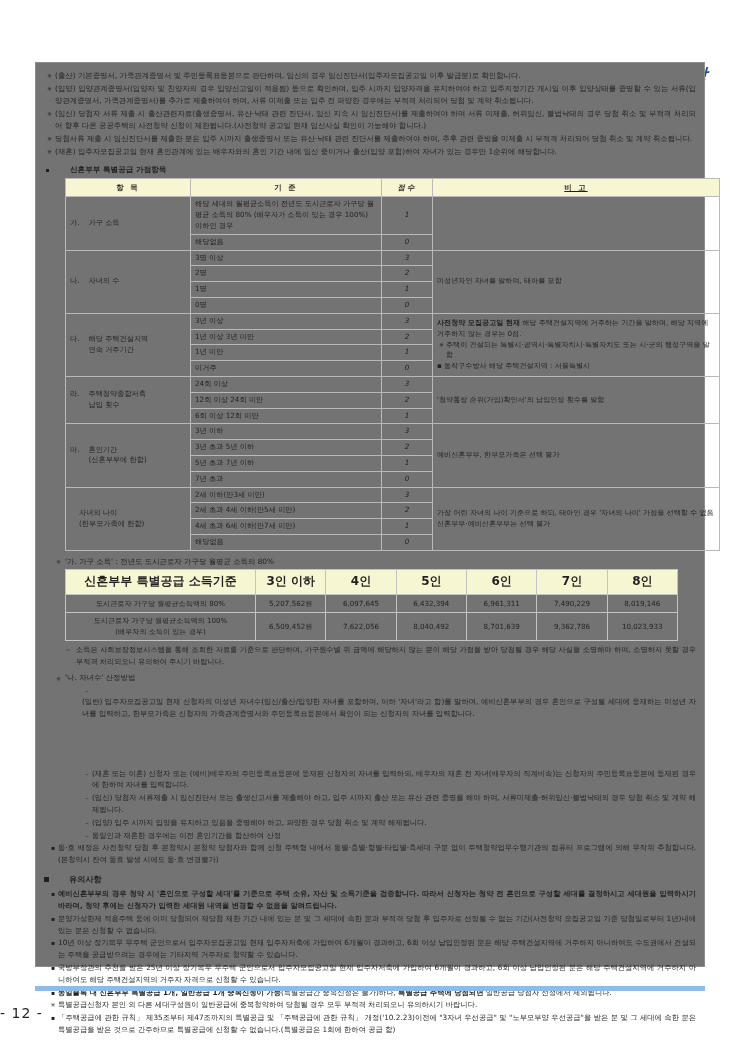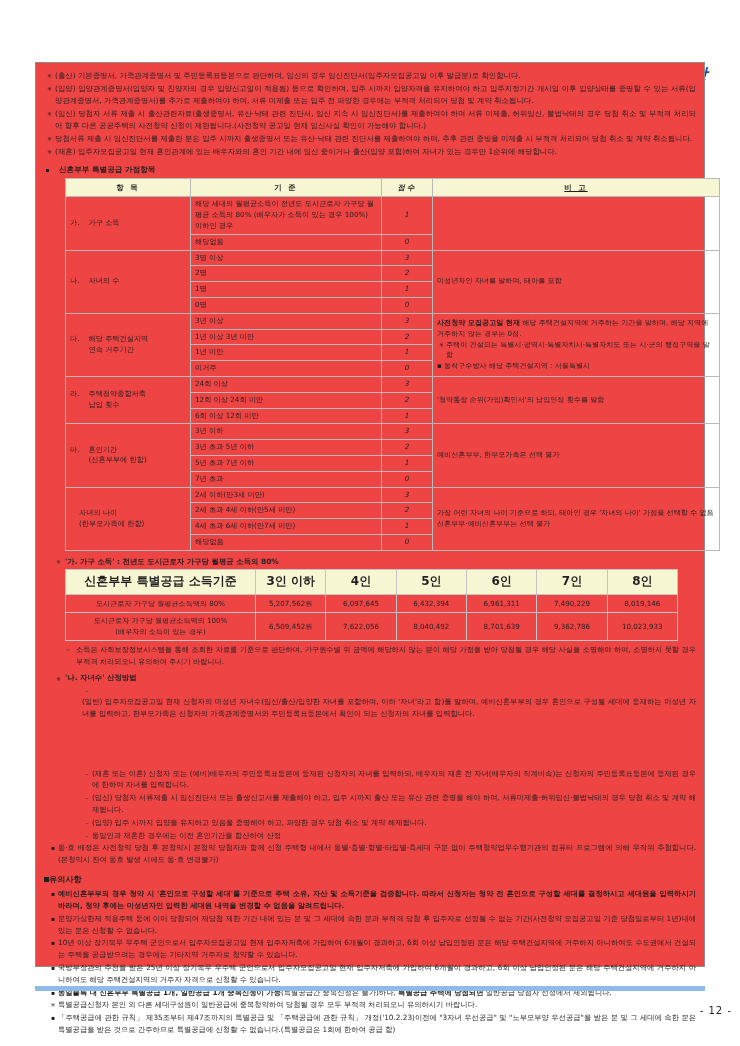--- a/index.html
+++ b/index.html
@@ -71,21 +71,21 @@
 
   
   .frame {
     position: absolute;
     left: 35px;
     top: 62px;
     width: 670px;
     box-sizing: border-box;
     border: 1px solid #8d8d8d;
     padding: 7px 8px 8px 8px;
-    background: #ef4444;
+    background: #737373;
     height: 905px;
   }
 
   
   .note-list { margin: 0; padding: 0; list-style: none; }
   .note {
     display: flex;
     font-size: 7.4px;
     line-height: 1.62;
     color: #231f20;
@@ -100,21 +100,21 @@
     padding-top: 1px;
   }
   .note .txt { flex: 1 1 auto; }
 
   .section-title {
     font-size: 7.6px;
     font-weight: bold;
     margin: 7px 0 3px 2px;
     display: flex;
     align-items: center;
-    gap: 10px;
+    gap: 21px;
   }
   .section-title .sq {
     display: inline-block;
     width: 3px; height: 3px;
     background: #231f20;
   }
 
   
   table.grid {
     border-collapse: collapse;
@@ -191,39 +191,39 @@
     text-align: justify;
   }
   .sub-note .dash { flex: 0 0 auto; width: 10px; }
   .sub-note .tx { flex: 1 1 auto; }
 
   .sub-head {
     display: flex;
     align-items: center;
     gap: 4px;
     font-size: 7.4px;
-    font-weight: bold;
+    font-weight: normal;
     margin: 6px 0 2px 12px;
   }
   .sub-head .st { font-size: 6px; }
 
   .hanging {
     display: flex;
     font-size: 7.3px;
     line-height: 1.62;
     margin: 1px 0 0 4px;
     text-align: justify;
   }
   .hanging .bl { flex: 0 0 auto; width: 10px; text-align: center; font-size: 6px; padding-top: 1px; }
   .hanging .tx { flex: 1 1 auto; }
 
   .warn-head {
     display: flex;
     align-items: center;
-    gap: 0;
+    gap: 20px;
     font-size: 8.2px;
     font-weight: bold;
     margin: 8px 0 3px 0;
   }
   .warn-head .blk {
     display: inline-block;
     width: 5px; height: 5px;
     background: #231f20;
   }
   .bold { font-weight: bold; }
@@ -232,24 +232,24 @@
   .footbar {
     position: absolute;
     left: 35px;
     right: 35px;
     top: 986px;
     height: 5px;
     background: #8ebbe8;
   }
   .pagenum {
     position: absolute;
-    left: 0; right: 8px;
+    left: 0; right: 17px;
     top: 1005px;
-    text-align: right;
-    font-size: 10px;
+    text-align: left;
+    font-size: 14px;
     color: #231f20;
     letter-spacing: 1px;
   }
 </style>
 </head>
 <body>
 
 <div class="page">
 
   <div class="header">
@@ -551,21 +551,21 @@
       <span class="tx">동·호 배정은 사전청약 당첨 후 본청약시 본청약 당첨자와 함께 신청 주택형 내에서 동별·층별·향별·타입별·측세대 구분 없이 주택청약업무수행기관의 컴퓨터 프로그램에 의해 무작위 추첨합니다. (본청약시 잔여 동호 발생 시에도 동·호 변경불가)</span>
     </div>
 
     <div class="warn-head">
       <span class="blk"></span>
       <span>유의사항</span>
     </div>
     <div id="caution-items">
         <div class="hanging">
           <span class="bl">▪</span>
-          <span class="tx bold">예비신혼부부의 경우 청약 시 '혼인으로 구성할 세대'를 기준으로 주택 소유, 자산 및 소득기준을 검증합니다. 따라서 신청자는 청약 전 혼인으로 구성할 세대를 결정하시고 세대원을 입력하시기 바라며, 청약 후에는 미성년자인 입력한 세대원 내역을 변경할 수 없음을 알려드립니다.</span>
+          <span class="tx bold">예비신혼부부의 경우 청약 시 '혼인으로 구성할 세대'를 기준으로 주택 소유, 자산 및 소득기준을 검증합니다. 따라서 신청자는 청약 전 혼인으로 구성할 세대를 결정하시고 세대원을 입력하시기 바라며, 청약 후에는 신청자가 입력한 세대원 내역을 변경할 수 없음을 알려드립니다.</span>
         </div>
         <div class="hanging">
           <span class="bl">▪</span>
           <span class="tx">분양가상한제 적용주택 등에 이미 당첨되어 재당첨 제한 기간 내에 있는 분 및 그 세대에 속한 분과 부적격 당첨 후 입주자로 선정될 수 없는 기간(사전청약 모집공고일 기준 당첨일로부터 1년)내에 있는 분은 신청할 수 없습니다.</span>
         </div>
         <div class="hanging">
           <span class="bl">▪</span>
           <span class="tx">10년 이상 장기복무 무주택 군인으로서 입주자모집공고일 현재 입주자저축에 가입하여 6개월이 경과하고, 6회 이상 납입인정된 분은 해당 주택건설지역에 거주하지 아니하여도 수도권에서 건설되는 주택을 공급받으려는 경우에는 기타지역 거주자로 청약할 수 있습니다.</span>
         </div>
         <div class="hanging">

